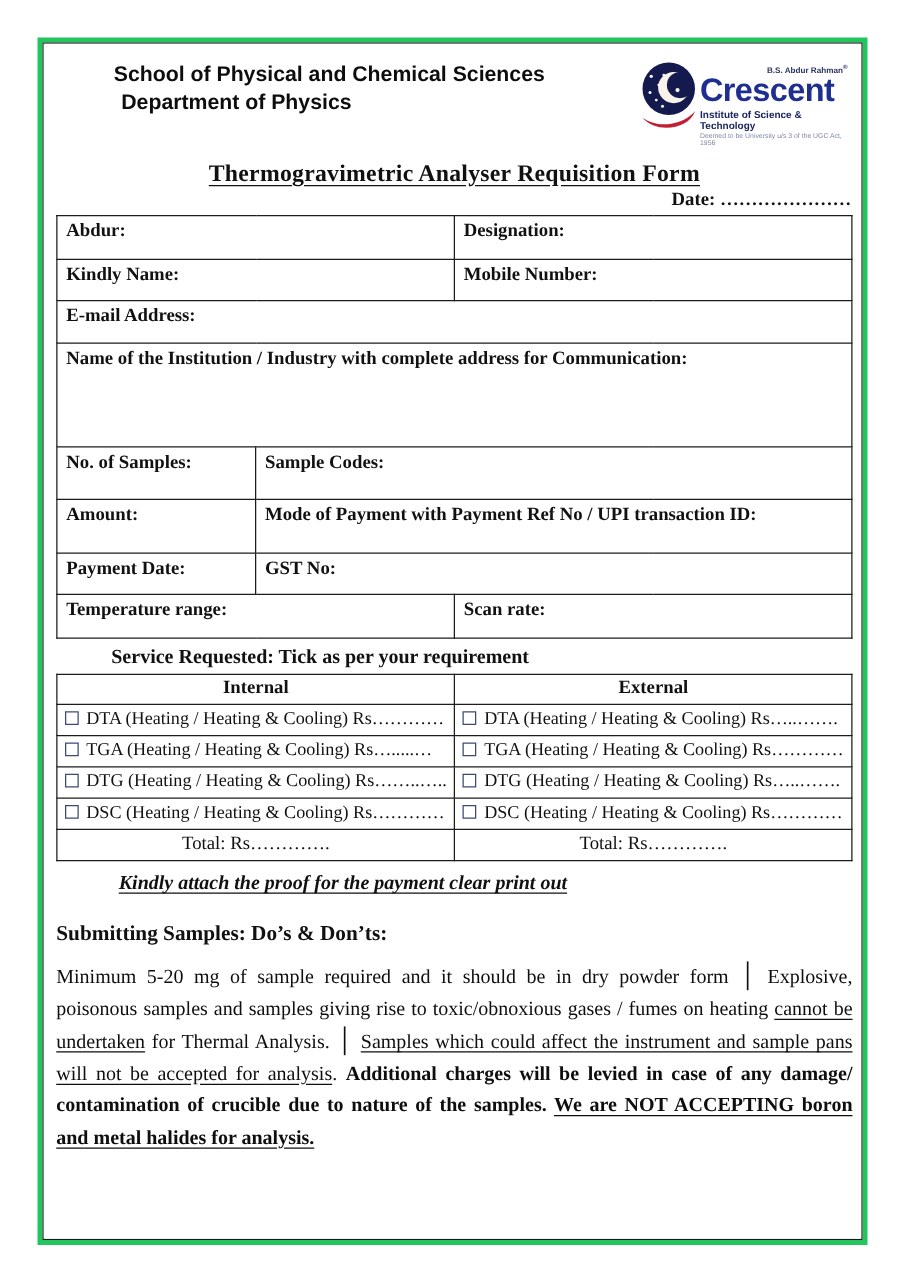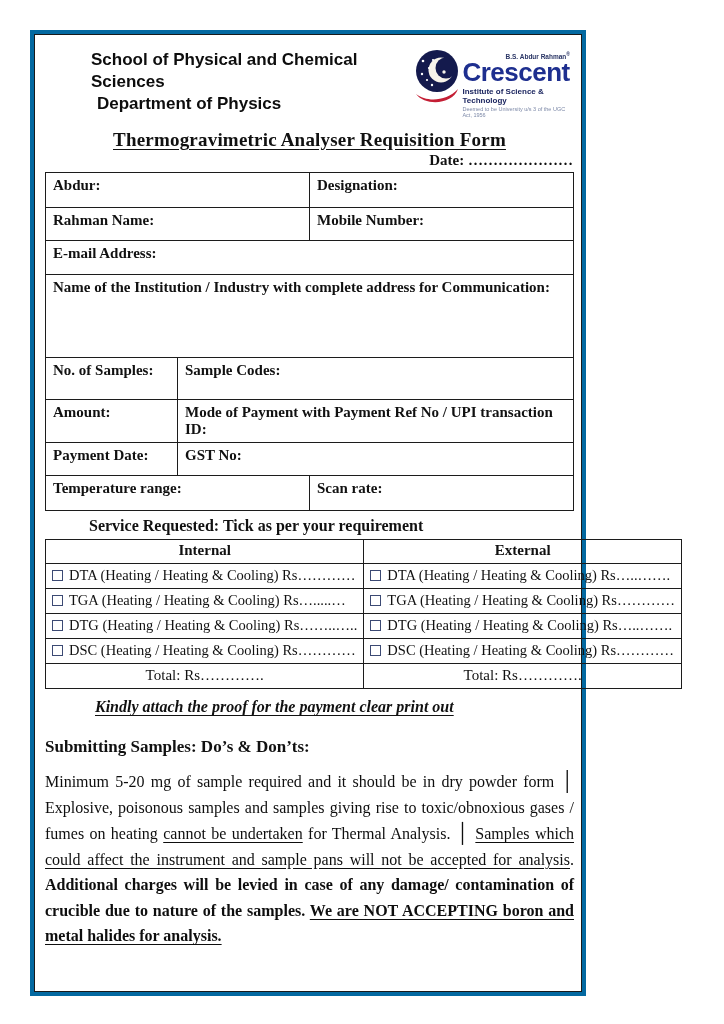--- a/index.html
+++ b/index.html
@@ -1,21 +1,21 @@
 <!DOCTYPE html>
 <html><head>
 <meta charset="utf-8">
 <style>
   * { margin:0; padding:0; box-sizing:border-box; }
   html,body { width:724px; background:#fff; }
   body { height:1024px; position:relative; font-family:"Liberation Serif", serif; color:#111; }
 
   .frame-outer {
-    position:absolute; left:30px; top:30px; width:556px; height:966px;
-    border:4px solid #0369a1;
+    position:absolute; left:30px; top:30px; width:664px; height:966px;
+    border:4px solid #22c55e;
   }
   .frame-inner {
     width:100%; height:100%;
     border:1.5px solid #191919; outline:2px solid #fff; outline-offset:-3.5px;
     padding:2px;
   }
   .content { width:100%; height:100%; padding:8px 5px 0 8px; position:relative; }
 
   
   .header-row { display:flex; justify-content:space-between; align-items:flex-start; margin-top:4px; }
@@ -104,21 +104,21 @@
             <col style="width:25%">
             <col style="width:25%">
             <col style="width:25%">
           </colgroup>
       <tbody>
             <tr>
         <td colspan="2" style="height:35px">Abdur:</td>
         <td colspan="2">Designation:</td>
       </tr>
       <tr>
-        <td colspan="2" style="height:33px">Rahman Name:</td>
+        <td colspan="2" style="height:33px">Kindly Name:</td>
         <td colspan="2">Mobile Number:</td>
       </tr>
       <tr>
         <td colspan="4" style="height:34px">E-mail Address:</td>
       </tr>
       <tr>
         <td colspan="4" style="height:83px">Name of the Institution / Industry with complete address for Communication:</td>
       </tr>
       <tr>
         <td style="height:42px">No. of Samples:</td>

